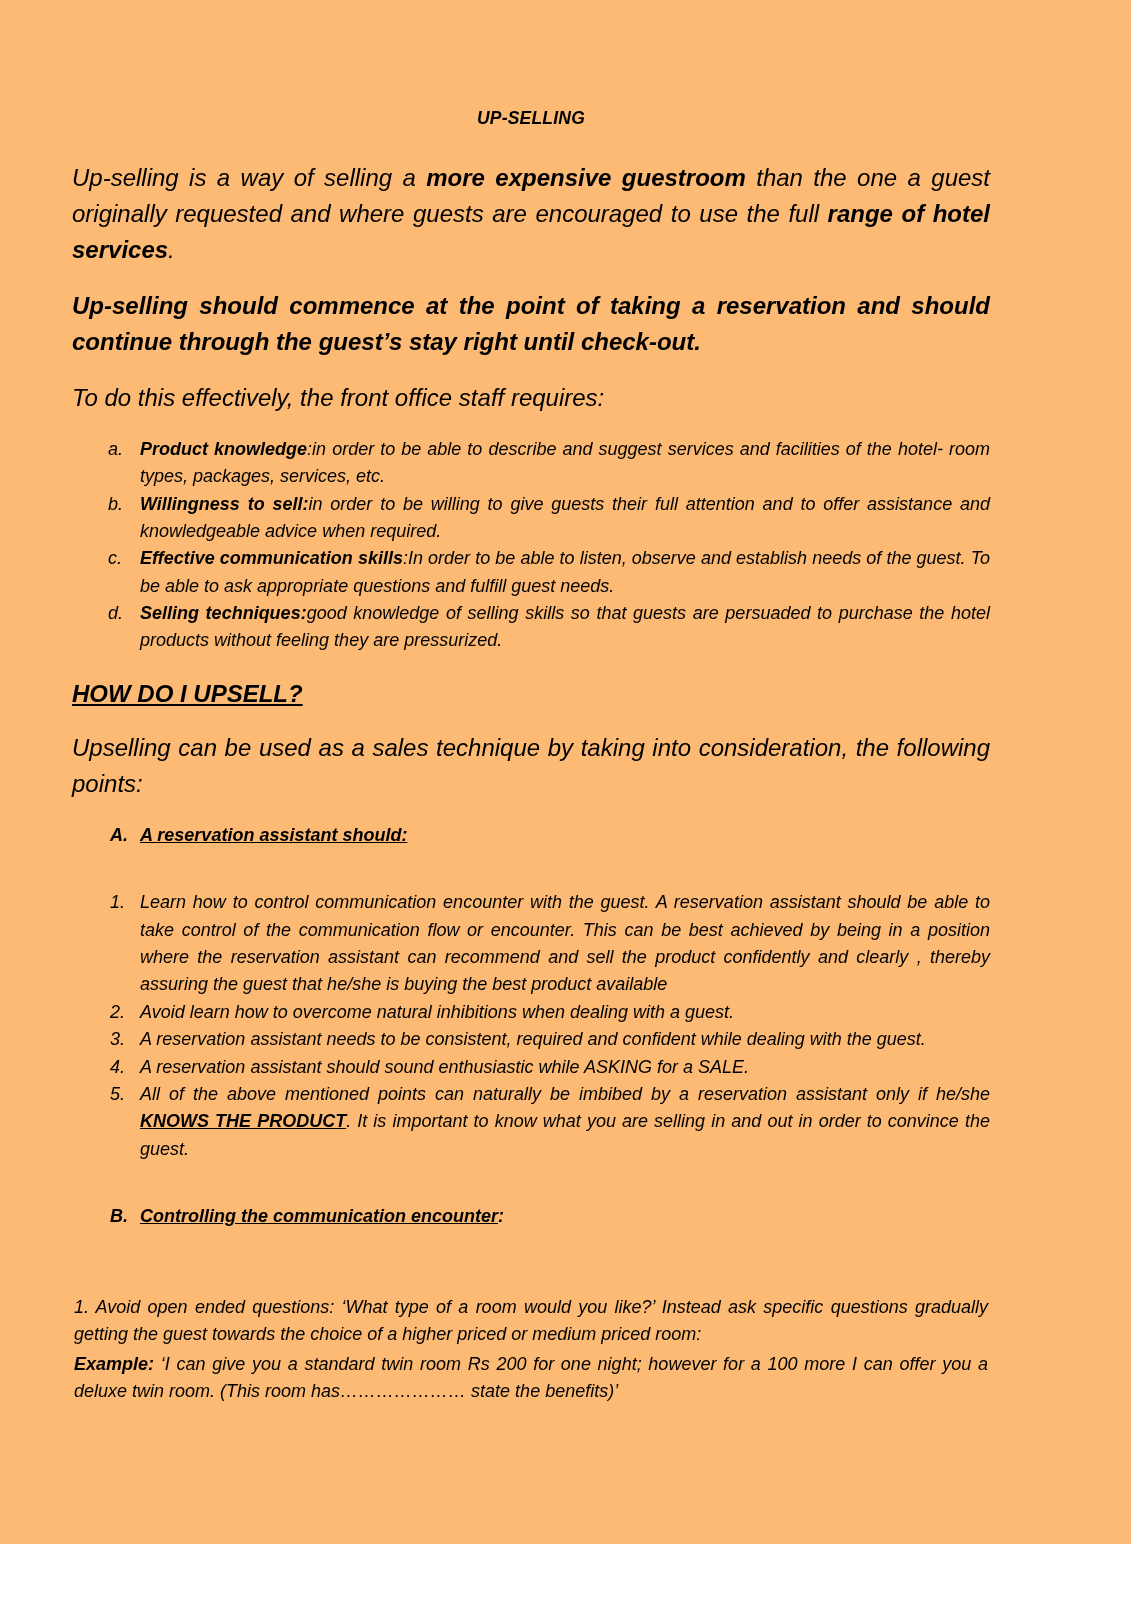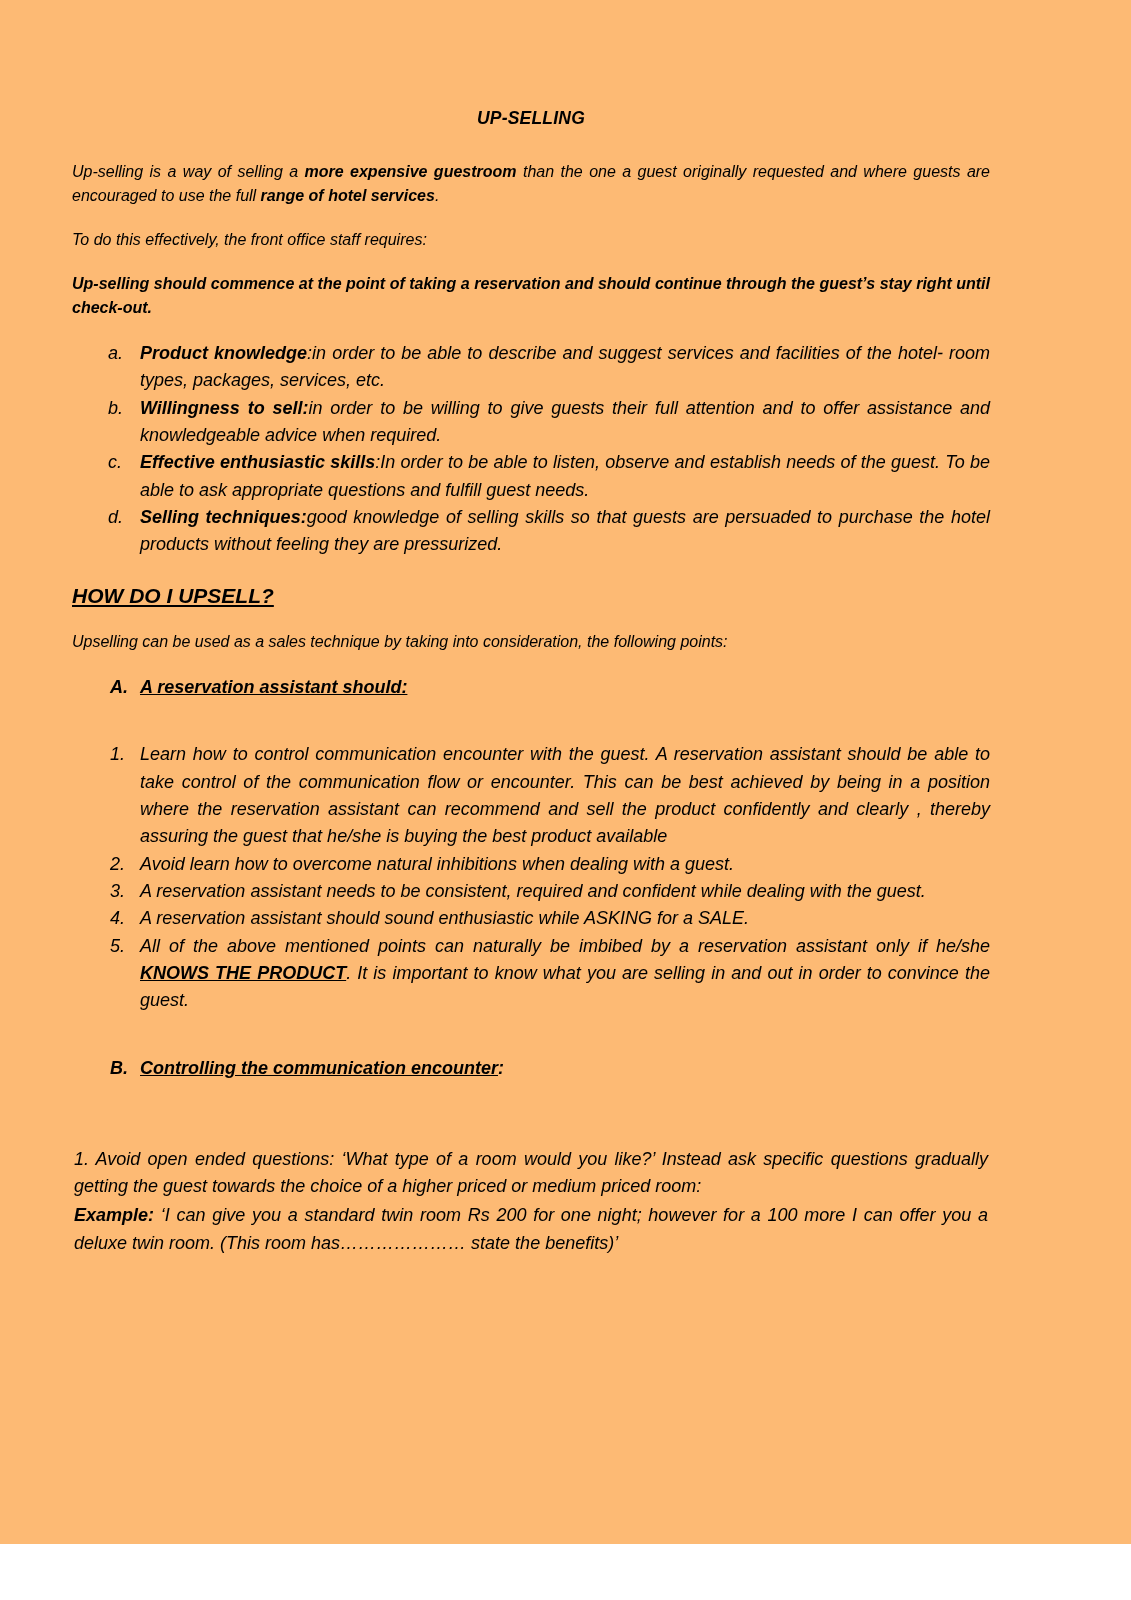--- a/index.html
+++ b/index.html
@@ -30,21 +30,21 @@
   .doc-title {
     text-align: center;
     font-weight: bold;
     font-size: 17.5px;
     letter-spacing: 0.2px;
     margin: 0 0 30px 0;
     line-height: 1.25;
   }
   p.body-text {
     margin: 0 0 20px 0;
-    font-size: 16px;
+    font-size: 24px;
     line-height: 1.5;
     text-align: justify;
     text-justify: inter-word;
   }
   .b {
     font-weight: bold;
   }
   .bu {
     font-weight: bold;
     text-decoration: underline;
@@ -114,21 +114,21 @@
     position: absolute;
     left: 38px;
     top: 0;
     width: 26px;
     font-weight: bold;
   }
   .heading-underline {
     text-decoration: underline;
   }
   .section-label {
-    font-size: 21px;
+    font-size: 24px;
     font-weight: bold;
     text-decoration: underline;
     margin: 0 0 20px 0;
     line-height: 1.4;
   }
   .para-num {
     font-size: 18px;
     line-height: 1.52;
     text-align: justify;
     text-justify: inter-word;
@@ -138,33 +138,33 @@
 </head>
 <body>
 
 <div class="page">
   <div class="content">
 
     <div class="doc-title">UP-SELLING</div>
 
     <p class="body-text"><span>Up-selling is a way of selling a </span><span class="b">more expensive guestroom</span><span> than the one a guest originally requested and where guests are encouraged to use the full </span><span class="b">range of hotel services</span><span>.</span></p>
 
+    <p class="body-text b">Up-selling should commence at the point of taking a reservation and should continue through the guest’s stay right until check-out.</p>
+
     <p class="body-text">To do this effectively, the front office staff requires:</p>
 
-    <p class="body-text b">Up-selling should commence at the point of taking a reservation and should continue through the guest’s stay right until check-out.</p>
-
     <ul class="alpha-list">
       <li>
         <span class="marker">a.</span><span class="b">Product knowledge</span><span>:</span><span class="tabspace">&nbsp;&nbsp;&nbsp;&nbsp;&nbsp;&nbsp;&nbsp;&nbsp;&nbsp;&nbsp;&nbsp;&nbsp;&nbsp;&nbsp;&nbsp;&nbsp;</span><span>in order to be able to describe and suggest services and facilities of the hotel- room types, packages, services, etc.</span>
       </li>
       <li>
         <span class="marker">b.</span><span class="b">Willingness to sell:</span><span></span><span class="tabspace">&nbsp;&nbsp;&nbsp;&nbsp;&nbsp;&nbsp;&nbsp;&nbsp;&nbsp;&nbsp;&nbsp;&nbsp;&nbsp;&nbsp;&nbsp;&nbsp;&nbsp;&nbsp;</span><span>in order to be willing to give guests their full attention and to offer assistance and knowledgeable advice when required.</span>
       </li>
       <li>
-        <span class="marker">c.</span><span class="b">Effective enthusiastic skills</span><span>:</span><span class="tabspace">&nbsp;&nbsp;&nbsp;&nbsp;&nbsp;&nbsp;&nbsp;&nbsp;&nbsp;&nbsp;&nbsp;&nbsp;</span><span>In order to be able to listen, observe and establish needs of the guest. To be able to ask appropriate questions and fulfill guest needs.</span>
+        <span class="marker">c.</span><span class="b">Effective communication skills</span><span>:</span><span class="tabspace">&nbsp;&nbsp;&nbsp;&nbsp;&nbsp;&nbsp;&nbsp;&nbsp;&nbsp;&nbsp;&nbsp;&nbsp;</span><span>In order to be able to listen, observe and establish needs of the guest. To be able to ask appropriate questions and fulfill guest needs.</span>
       </li>
       <li>
         <span class="marker">d.</span><span class="b">Selling techniques:</span><span></span><span class="tabspace">&nbsp;&nbsp;&nbsp;&nbsp;&nbsp;&nbsp;&nbsp;&nbsp;&nbsp;&nbsp;&nbsp;&nbsp;&nbsp;&nbsp;&nbsp;&nbsp;&nbsp;</span><span>good knowledge of selling skills so that guests are persuaded to purchase the hotel products without feeling they are pressurized.</span>
       </li>
     </ul>
 
     <p class="section-label">HOW DO I UPSELL?</p>
 
     <p class="body-text">Upselling can be used as a sales technique by taking into consideration, the following points:</p>
 

